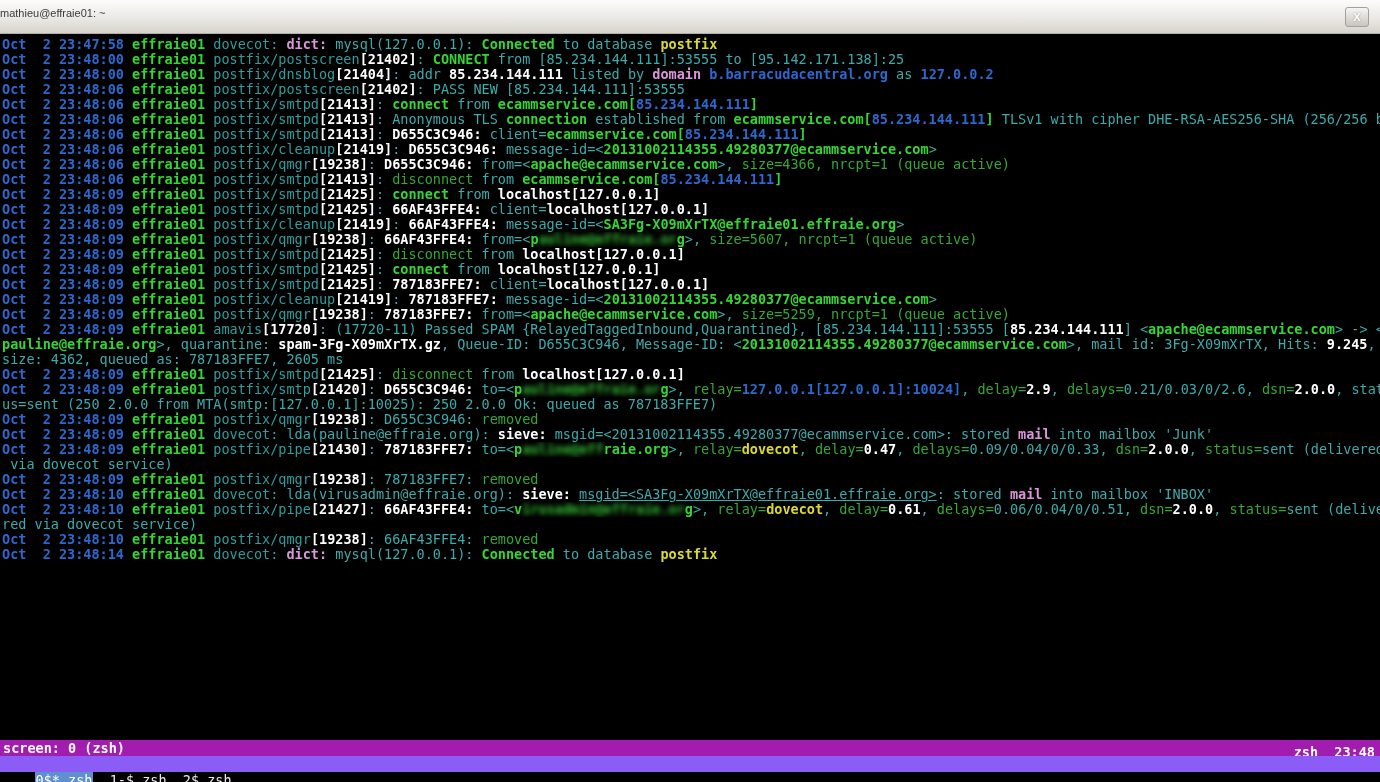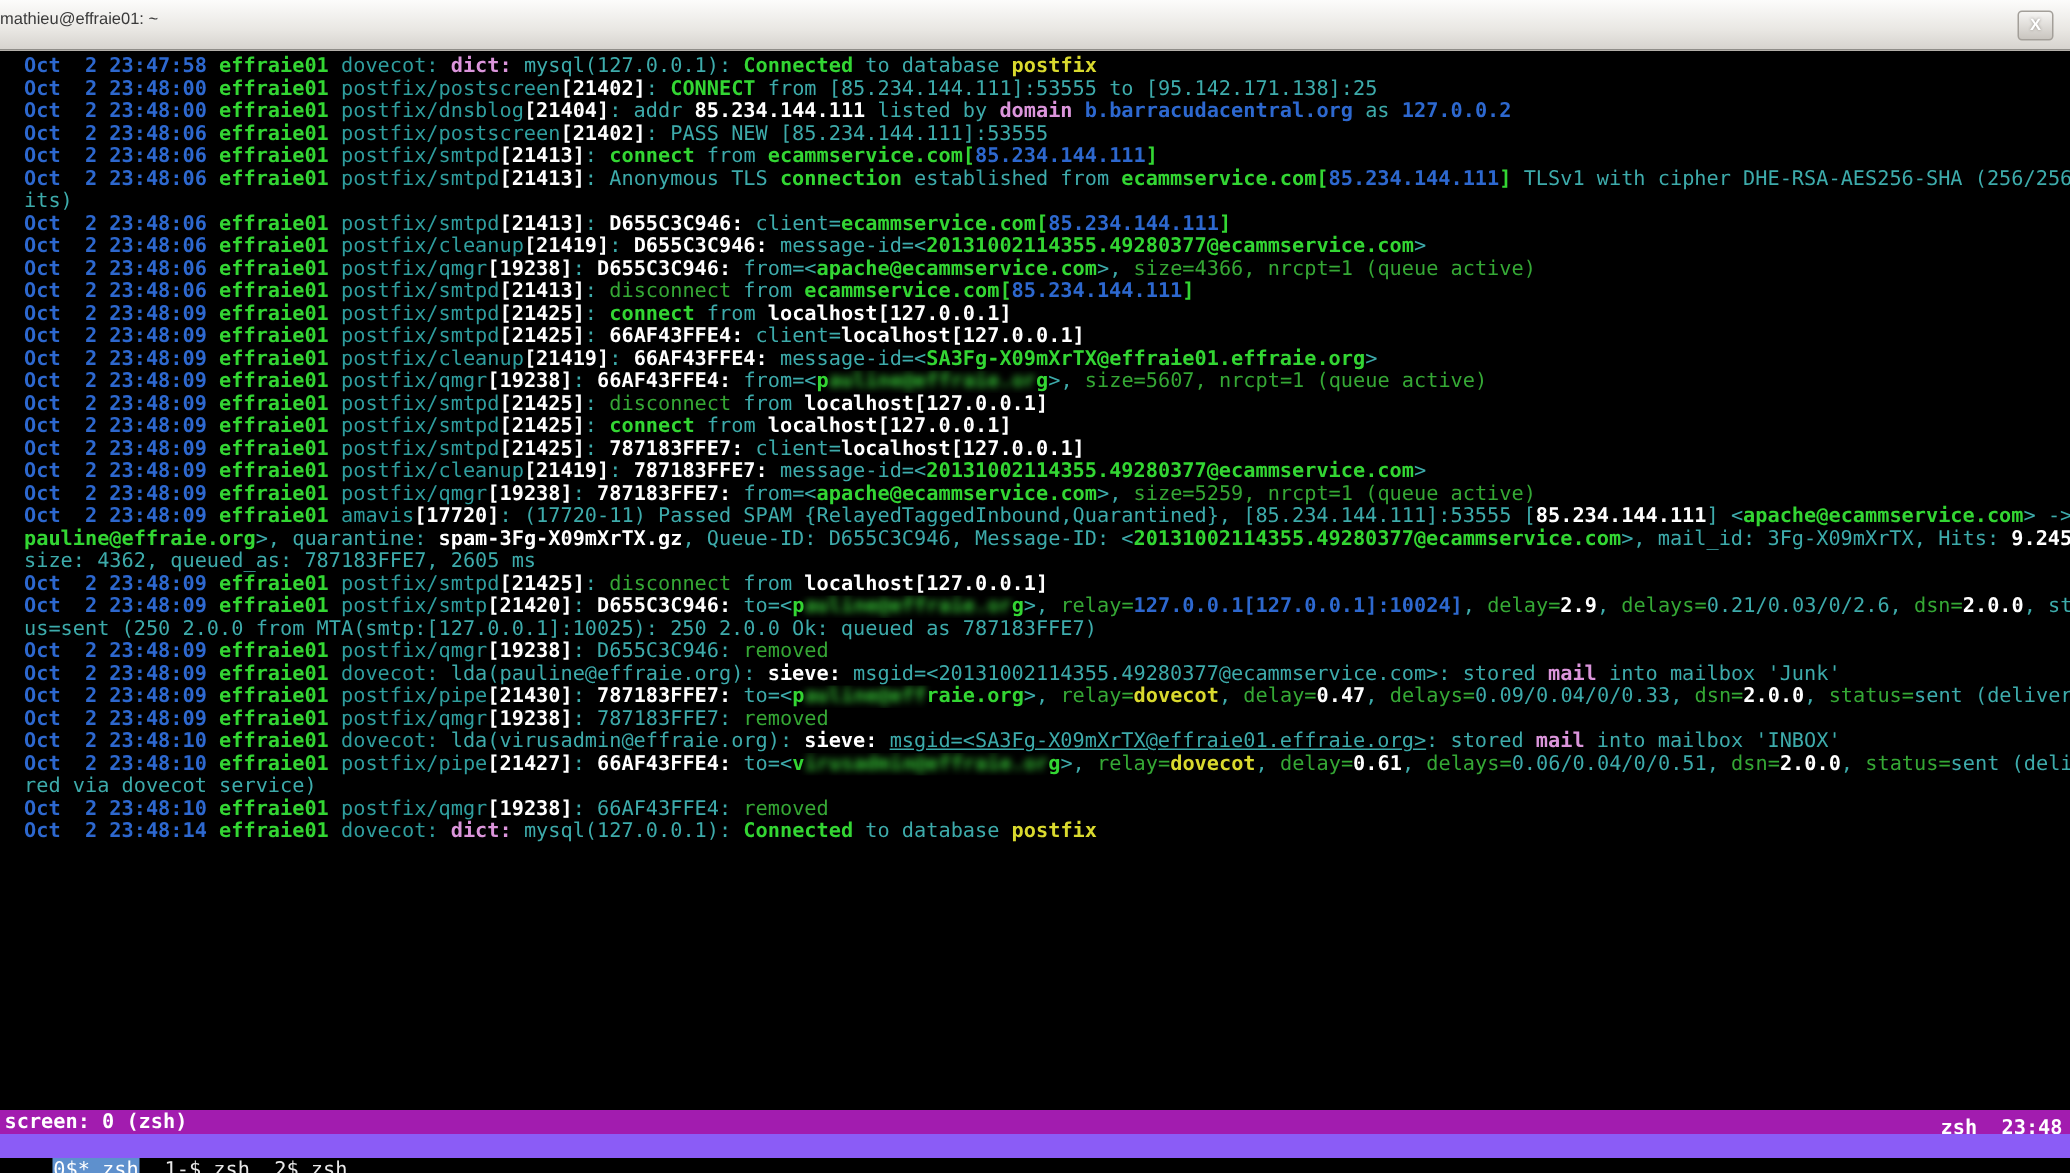--- a/index.html
+++ b/index.html
@@ -12,21 +12,21 @@
             font-family:"Liberation Sans",sans-serif;}
   #title-text{position:absolute;top:7px;left:0;width:100%;text-align:left;
               font-size:11px;color:#3a3a3a;}
   #close-btn{position:absolute;top:7px;right:11px;width:22px;height:18px;
              border:1px solid #a39f99;border-radius:3px;
              background:linear-gradient(#f6f5f3,#c9c5bf);
              color:#fff;text-shadow:0 0 2px #908c86;
              font-size:11px;font-weight:bold;text-align:center;line-height:18px;cursor:default;}
   
   #screen{position:absolute;top:34px;left:0;width:1380px;height:748px;background:#000;}
-  #log{padding:3px 0 0 16px;}
+  #log{padding:3px 0 0 2px;}
   .row{height:15px;line-height:15px;font-size:13.5px;white-space:pre;overflow:hidden;}
   
   .d{color:#2d68cf;font-weight:bold;}   
   .b{color:#2d68cf;font-weight:bold;}   
   .h{color:#33d633;font-weight:bold;}   
   .g{color:#33d633;font-weight:bold;}   
   .gn{color:#35a835;}                   
   .p{color:#2f9e9e;}                    
   .c{color:#3dabab;}                    
   .w{color:#ffffff;font-weight:bold;}   
@@ -55,21 +55,20 @@
   </div>
 
   <div id="screen">
     <div id="log">
         <div class="row"><span class="d">Oct  2 23:47:58 </span><span class="h">effraie01 </span><span class="p">dovecot: </span><span class="m">dict: </span><span class="c">mysql(127.0.0.1): </span><span class="g">Connected </span><span class="c">to database </span><span class="y">postfix</span></div>
         <div class="row"><span class="d">Oct  2 23:48:00 </span><span class="h">effraie01 </span><span class="p">postfix/postscreen</span><span class="w">[21402]</span><span class="c">: </span><span class="g">CONNECT </span><span class="c">from [85.234.144.111]:53555 to [95.142.171.138]:25</span></div>
         <div class="row"><span class="d">Oct  2 23:48:00 </span><span class="h">effraie01 </span><span class="p">postfix/dnsblog</span><span class="w">[21404]</span><span class="c">: addr </span><span class="w">85.234.144.111 </span><span class="c">listed by </span><span class="m">domain </span><span class="b">b.barracudacentral.org </span><span class="c">as </span><span class="b">127.0.0.2</span></div>
         <div class="row"><span class="d">Oct  2 23:48:06 </span><span class="h">effraie01 </span><span class="p">postfix/postscreen</span><span class="w">[21402]</span><span class="c">: PASS NEW [85.234.144.111]:53555</span></div>
         <div class="row"><span class="d">Oct  2 23:48:06 </span><span class="h">effraie01 </span><span class="p">postfix/smtpd</span><span class="w">[21413]</span><span class="c">: </span><span class="g">connect </span><span class="c">from </span><span class="g">ecammservice.com[</span><span class="b">85.234.144.111</span><span class="g">]</span></div>
         <div class="row"><span class="d">Oct  2 23:48:06 </span><span class="h">effraie01 </span><span class="p">postfix/smtpd</span><span class="w">[21413]</span><span class="c">: Anonymous TLS </span><span class="g">connection </span><span class="c">established from </span><span class="g">ecammservice.com[</span><span class="b">85.234.144.111</span><span class="g">] </span><span class="c">TLSv1 with cipher DHE-RSA-AES256-SHA (256/256 b</span></div>
-        <div class="row"><span class="c">its)</span></div>
         <div class="row"><span class="d">Oct  2 23:48:06 </span><span class="h">effraie01 </span><span class="p">postfix/smtpd</span><span class="w">[21413]</span><span class="c">: </span><span class="w">D655C3C946: </span><span class="c">client=</span><span class="g">ecammservice.com[</span><span class="b">85.234.144.111</span><span class="g">]</span></div>
         <div class="row"><span class="d">Oct  2 23:48:06 </span><span class="h">effraie01 </span><span class="p">postfix/cleanup</span><span class="w">[21419]</span><span class="c">: </span><span class="w">D655C3C946: </span><span class="c">message-id=&lt;</span><span class="g">20131002114355.49280377@ecammservice.com</span><span class="c">&gt;</span></div>
         <div class="row"><span class="d">Oct  2 23:48:06 </span><span class="h">effraie01 </span><span class="p">postfix/qmgr</span><span class="w">[19238]</span><span class="c">: </span><span class="w">D655C3C946: </span><span class="c">from=&lt;</span><span class="g">apache@ecammservice.com</span><span class="c">&gt;, </span><span class="gn">size=4366, nrcpt=1 (queue active)</span></div>
         <div class="row"><span class="d">Oct  2 23:48:06 </span><span class="h">effraie01 </span><span class="p">postfix/smtpd</span><span class="w">[21413]</span><span class="c">: </span><span class="gn">disconnect </span><span class="c">from </span><span class="g">ecammservice.com[</span><span class="b">85.234.144.111</span><span class="g">]</span></div>
         <div class="row"><span class="d">Oct  2 23:48:09 </span><span class="h">effraie01 </span><span class="p">postfix/smtpd</span><span class="w">[21425]</span><span class="c">: </span><span class="g">connect </span><span class="c">from </span><span class="w">localhost[127.0.0.1]</span></div>
         <div class="row"><span class="d">Oct  2 23:48:09 </span><span class="h">effraie01 </span><span class="p">postfix/smtpd</span><span class="w">[21425]</span><span class="c">: </span><span class="w">66AF43FFE4: </span><span class="c">client=</span><span class="w">localhost[127.0.0.1]</span></div>
         <div class="row"><span class="d">Oct  2 23:48:09 </span><span class="h">effraie01 </span><span class="p">postfix/cleanup</span><span class="w">[21419]</span><span class="c">: </span><span class="w">66AF43FFE4: </span><span class="c">message-id=&lt;</span><span class="g">SA3Fg-X09mXrTX@effraie01.effraie.org</span><span class="c">&gt;</span></div>
         <div class="row"><span class="d">Oct  2 23:48:09 </span><span class="h">effraie01 </span><span class="p">postfix/qmgr</span><span class="w">[19238]</span><span class="c">: </span><span class="w">66AF43FFE4: </span><span class="c">from=&lt;</span><span class="g">p</span><span class="x">auline@effraie.or</span><span class="g">g</span><span class="c">&gt;, </span><span class="gn">size=5607, nrcpt=1 (queue active)</span></div>
         <div class="row"><span class="d">Oct  2 23:48:09 </span><span class="h">effraie01 </span><span class="p">postfix/smtpd</span><span class="w">[21425]</span><span class="c">: </span><span class="gn">disconnect </span><span class="c">from </span><span class="w">localhost[127.0.0.1]</span></div>
         <div class="row"><span class="d">Oct  2 23:48:09 </span><span class="h">effraie01 </span><span class="p">postfix/smtpd</span><span class="w">[21425]</span><span class="c">: </span><span class="g">connect </span><span class="c">from </span><span class="w">localhost[127.0.0.1]</span></div>
@@ -78,20 +77,21 @@
         <div class="row"><span class="d">Oct  2 23:48:09 </span><span class="h">effraie01 </span><span class="p">postfix/qmgr</span><span class="w">[19238]</span><span class="c">: </span><span class="w">787183FFE7: </span><span class="c">from=&lt;</span><span class="g">apache@ecammservice.com</span><span class="c">&gt;, </span><span class="gn">size=5259, nrcpt=1 (queue active)</span></div>
         <div class="row"><span class="d">Oct  2 23:48:09 </span><span class="h">effraie01 </span><span class="p">amavis</span><span class="w">[17720]</span><span class="c">: (17720-11) Passed SPAM {RelayedTaggedInbound,Quarantined}, [85.234.144.111]:53555 [</span><span class="w">85.234.144.111</span><span class="c">] &lt;</span><span class="g">apache@ecammservice.com</span><span class="c">&gt; -&gt; &lt;</span></div>
         <div class="row"><span class="g">pauline@effraie.org</span><span class="c">&gt;, quarantine: </span><span class="w">spam-3Fg-X09mXrTX.gz</span><span class="c">, Queue-ID: D655C3C946, Message-ID: &lt;</span><span class="g">20131002114355.49280377@ecammservice.com</span><span class="c">&gt;, mail_id: 3Fg-X09mXrTX, Hits: </span><span class="w">9.245</span><span class="c">,</span></div>
         <div class="row"><span class="c">size: 4362, queued_as: 787183FFE7, 2605 ms</span></div>
         <div class="row"><span class="d">Oct  2 23:48:09 </span><span class="h">effraie01 </span><span class="p">postfix/smtpd</span><span class="w">[21425]</span><span class="c">: </span><span class="gn">disconnect </span><span class="c">from </span><span class="w">localhost[127.0.0.1]</span></div>
         <div class="row"><span class="d">Oct  2 23:48:09 </span><span class="h">effraie01 </span><span class="p">postfix/smtp</span><span class="w">[21420]</span><span class="c">: </span><span class="w">D655C3C946: </span><span class="c">to=&lt;</span><span class="g">p</span><span class="x">auline@effraie.or</span><span class="g">g</span><span class="c">&gt;, </span><span class="gn">relay=</span><span class="b">127.0.0.1[127.0.0.1]:10024]</span><span class="c">, </span><span class="gn">delay=</span><span class="w">2.9</span><span class="c">, </span><span class="gn">delays=</span><span class="c">0.21/0.03/0/2.6</span><span class="c">, </span><span class="gn">dsn=</span><span class="w">2.0.0</span><span class="c">, stat</span></div>
         <div class="row"><span class="c">us=sent (250 2.0.0 from MTA(smtp:[127.0.0.1]:10025): 250 2.0.0 Ok: queued as 787183FFE7)</span></div>
         <div class="row"><span class="d">Oct  2 23:48:09 </span><span class="h">effraie01 </span><span class="p">postfix/qmgr</span><span class="w">[19238]</span><span class="c">: D655C3C946: </span><span class="gn">removed</span></div>
         <div class="row"><span class="d">Oct  2 23:48:09 </span><span class="h">effraie01 </span><span class="p">dovecot: </span><span class="c">lda(pauline@effraie.org): </span><span class="w">sieve: </span><span class="c">msgid=&lt;20131002114355.49280377@ecammservice.com&gt;: stored </span><span class="m">mail </span><span class="c">into mailbox 'Junk'</span></div>
         <div class="row"><span class="d">Oct  2 23:48:09 </span><span class="h">effraie01 </span><span class="p">postfix/pipe</span><span class="w">[21430]</span><span class="c">: </span><span class="w">787183FFE7: </span><span class="c">to=&lt;</span><span class="g">p</span><span class="x">auline@eff</span><span class="g">raie.org</span><span class="c">&gt;, </span><span class="gn">relay=</span><span class="y">dovecot</span><span class="c">, </span><span class="gn">delay=</span><span class="w">0.47</span><span class="c">, </span><span class="gn">delays=</span><span class="c">0.09/0.04/0/0.33</span><span class="c">, </span><span class="gn">dsn=</span><span class="w">2.0.0</span><span class="c">, </span><span class="gn">status=</span><span class="c">sent (delivered</span></div>
+        <div class="row"><span class="c"> via dovecot service)</span></div>
         <div class="row"><span class="d">Oct  2 23:48:09 </span><span class="h">effraie01 </span><span class="p">postfix/qmgr</span><span class="w">[19238]</span><span class="c">: 787183FFE7: </span><span class="gn">removed</span></div>
         <div class="row"><span class="d">Oct  2 23:48:10 </span><span class="h">effraie01 </span><span class="p">dovecot: </span><span class="c">lda(virusadmin@effraie.org): </span><span class="w">sieve: </span><span class="u">msgid=&lt;SA3Fg-X09mXrTX@effraie01.effraie.org&gt;</span><span class="c">: stored </span><span class="m">mail </span><span class="c">into mailbox 'INBOX'</span></div>
         <div class="row"><span class="d">Oct  2 23:48:10 </span><span class="h">effraie01 </span><span class="p">postfix/pipe</span><span class="w">[21427]</span><span class="c">: </span><span class="w">66AF43FFE4: </span><span class="c">to=&lt;</span><span class="g">v</span><span class="x">irusadmin@effraie.or</span><span class="g">g</span><span class="c">&gt;, </span><span class="gn">relay=</span><span class="y">dovecot</span><span class="c">, </span><span class="gn">delay=</span><span class="w">0.61</span><span class="c">, </span><span class="gn">delays=</span><span class="c">0.06/0.04/0/0.51</span><span class="c">, </span><span class="gn">dsn=</span><span class="w">2.0.0</span><span class="c">, </span><span class="gn">status=</span><span class="c">sent (delive</span></div>
         <div class="row"><span class="c">red via dovecot service)</span></div>
         <div class="row"><span class="d">Oct  2 23:48:10 </span><span class="h">effraie01 </span><span class="p">postfix/qmgr</span><span class="w">[19238]</span><span class="c">: 66AF43FFE4: </span><span class="gn">removed</span></div>
         <div class="row"><span class="d">Oct  2 23:48:14 </span><span class="h">effraie01 </span><span class="p">dovecot: </span><span class="m">dict: </span><span class="c">mysql(127.0.0.1): </span><span class="g">Connected </span><span class="c">to database </span><span class="y">postfix</span></div>
       </div>
   </div>
 
   <div id="hardstatus">

